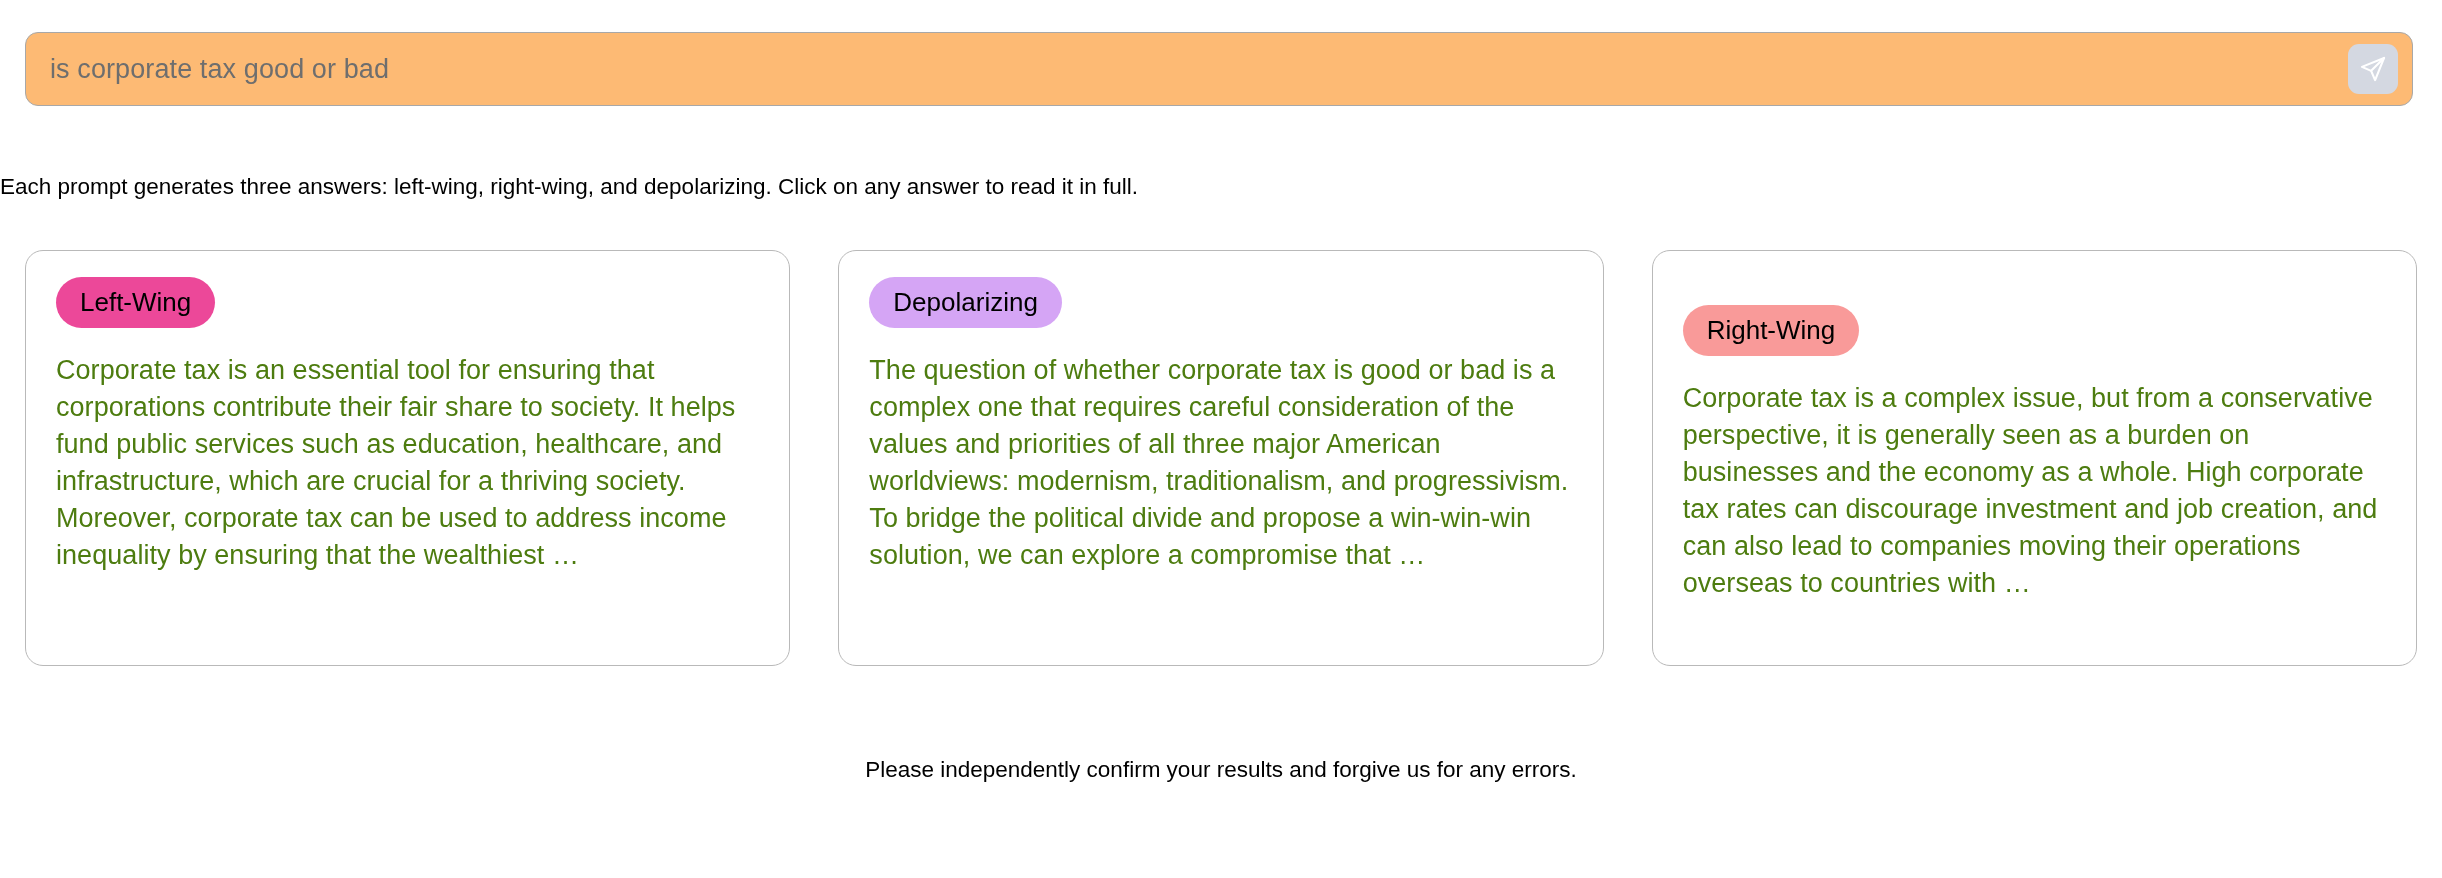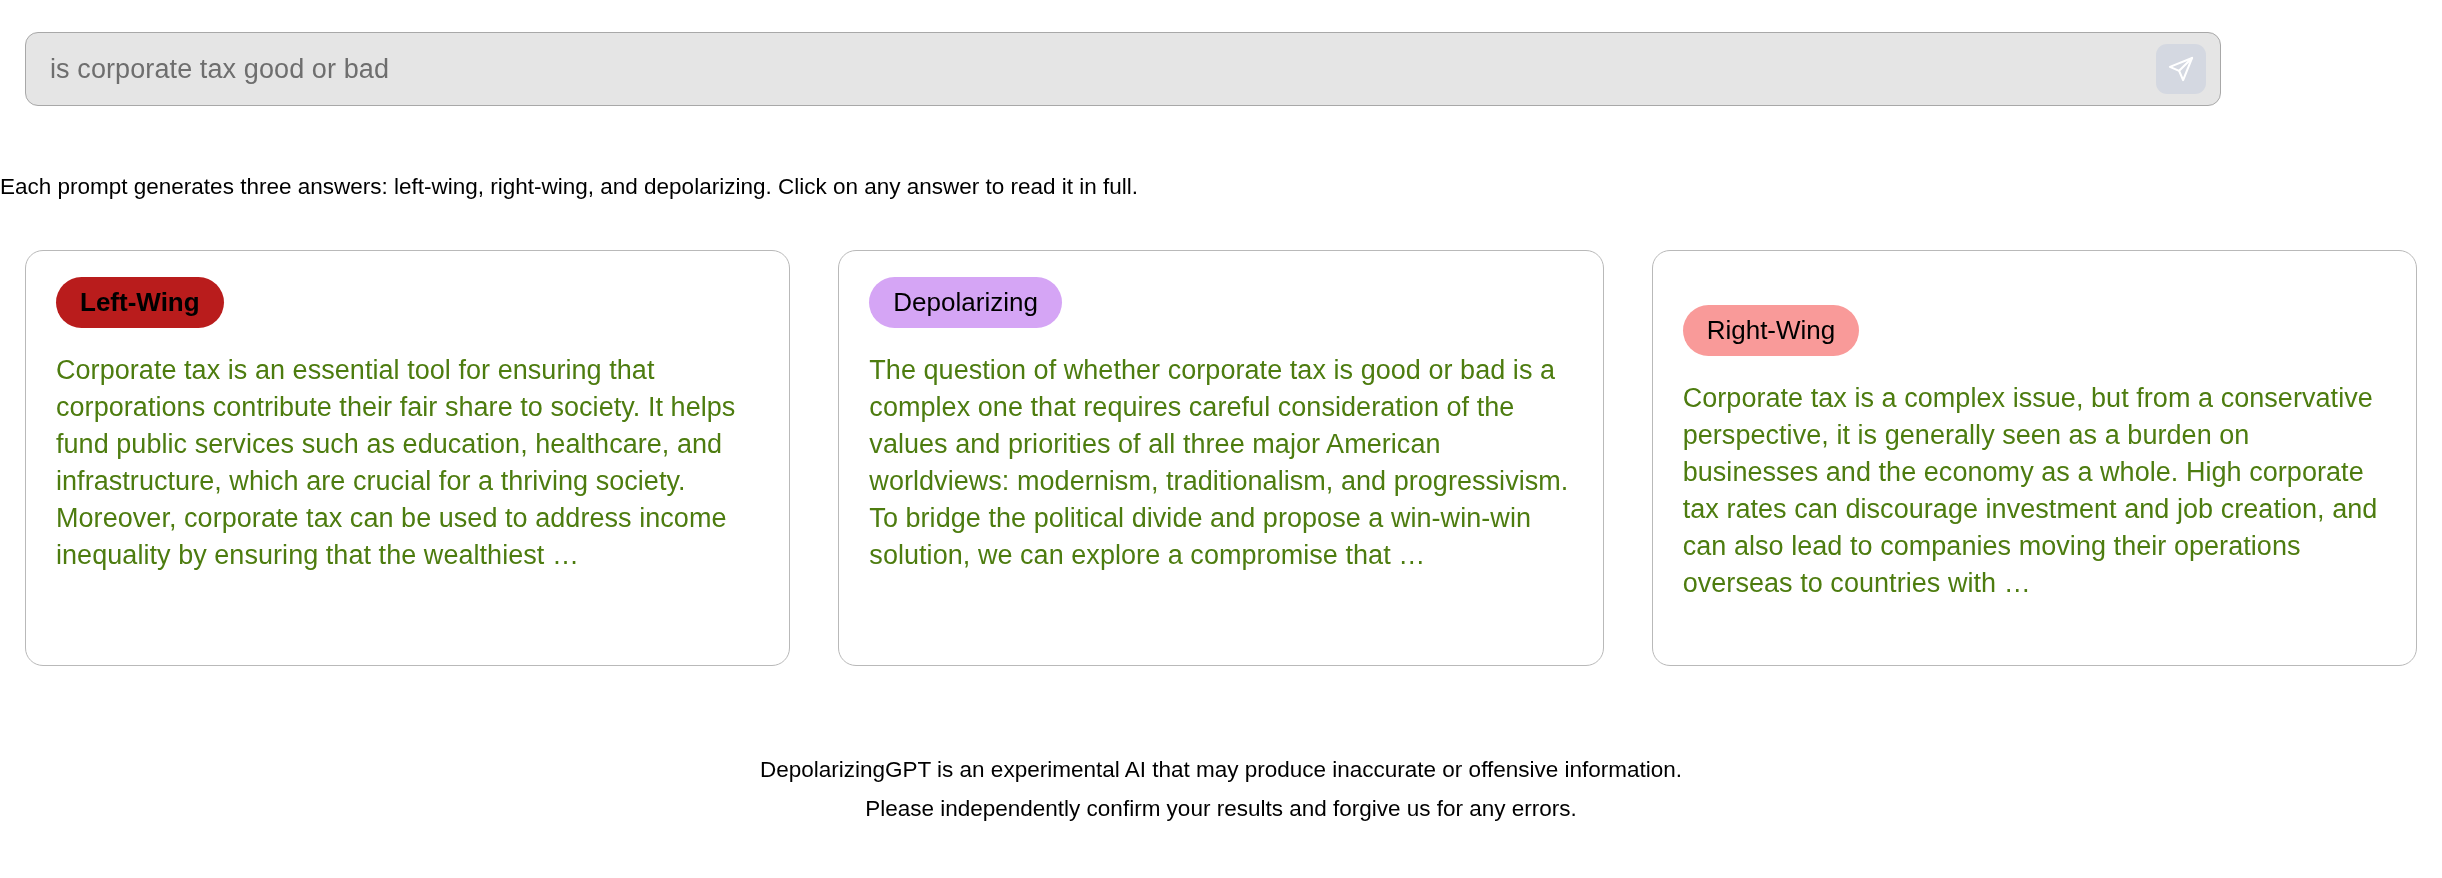--- a/index.html
+++ b/index.html
@@ -19,23 +19,23 @@
     width: 2442px;
     height: 878px;
     background: #ffffff;
   }
 
   
   .prompt-bar {
     position: absolute;
     left: 25px;
     top: 32px;
-    width: 2196px;
+    width: 2388px;
     height: 74px;
-    background: #e5e5e5;
+    background: #fdba74;
     border: 1.6px solid #a8a8a8;
     border-radius: 13px;
     display: flex;
     align-items: center;
     padding: 0 14px 0 24px;
   }
   .prompt-input {
     flex: 1 1 auto;
     border: none;
     outline: none;
@@ -101,21 +101,21 @@
   .badge {
     display: inline-block;
     border-radius: 999px;
     padding: 10px 24px 11px 24px;
     font-size: 26px;
     line-height: 30px;
     color: #000000;
     white-space: nowrap;
     margin-bottom: 24px;
   }
-  .badge.left-wing     { background: #b91c1c; font-weight: bold; }
+  .badge.left-wing     { background: #ec4899; }
   .badge.depolarizing  { background: #d5a5f5; }
   .badge.right-wing    { background: #f99a99; margin-top: 28px; }
 
   .answer-body {
     font-size: 27px;
     line-height: 37px;
     color: #4d7c0f;
     letter-spacing: 0.05px;
     white-space: pre-wrap;
   }
@@ -165,17 +165,16 @@
     </div>
 
     <div class="answer-card">
       <div class="badge right-wing">Right-Wing</div>
       <div class="answer-body">Corporate tax is a complex issue, but from a conservative perspective, it is generally seen as a burden on businesses and the economy as a whole. High corporate tax rates can discourage investment and job creation, and can also lead to companies moving their operations overseas to countries with …</div>
     </div>
 
   </div>
 
   <div class="footer">
-    <span class="footer-line">DepolarizingGPT is an experimental AI that may produce inaccurate or offensive information.</span>
     <span class="footer-line">Please independently confirm your results and forgive us for any errors.</span>
   </div>
 
 </div>
 
 </body></html>

